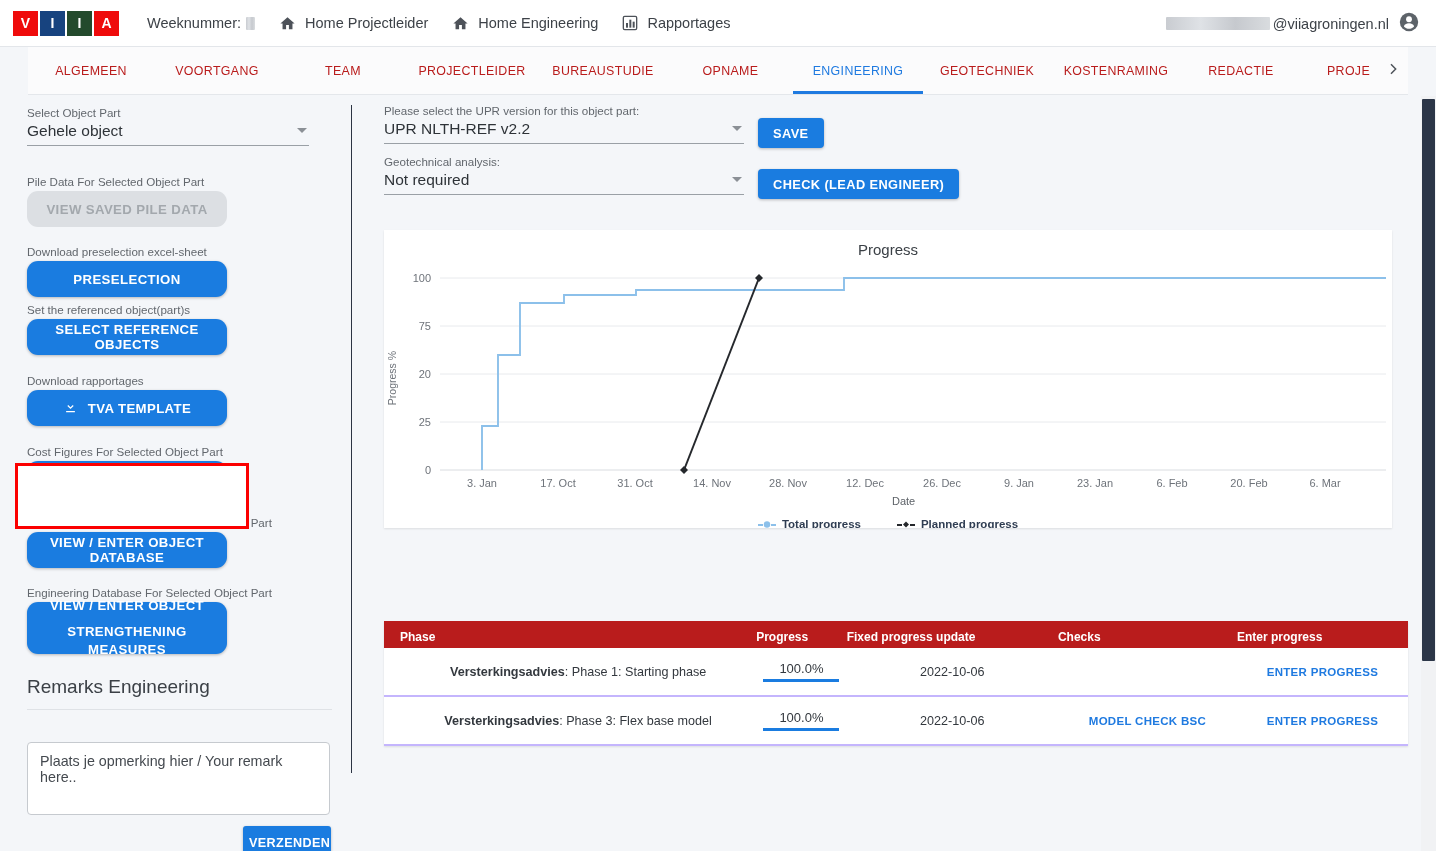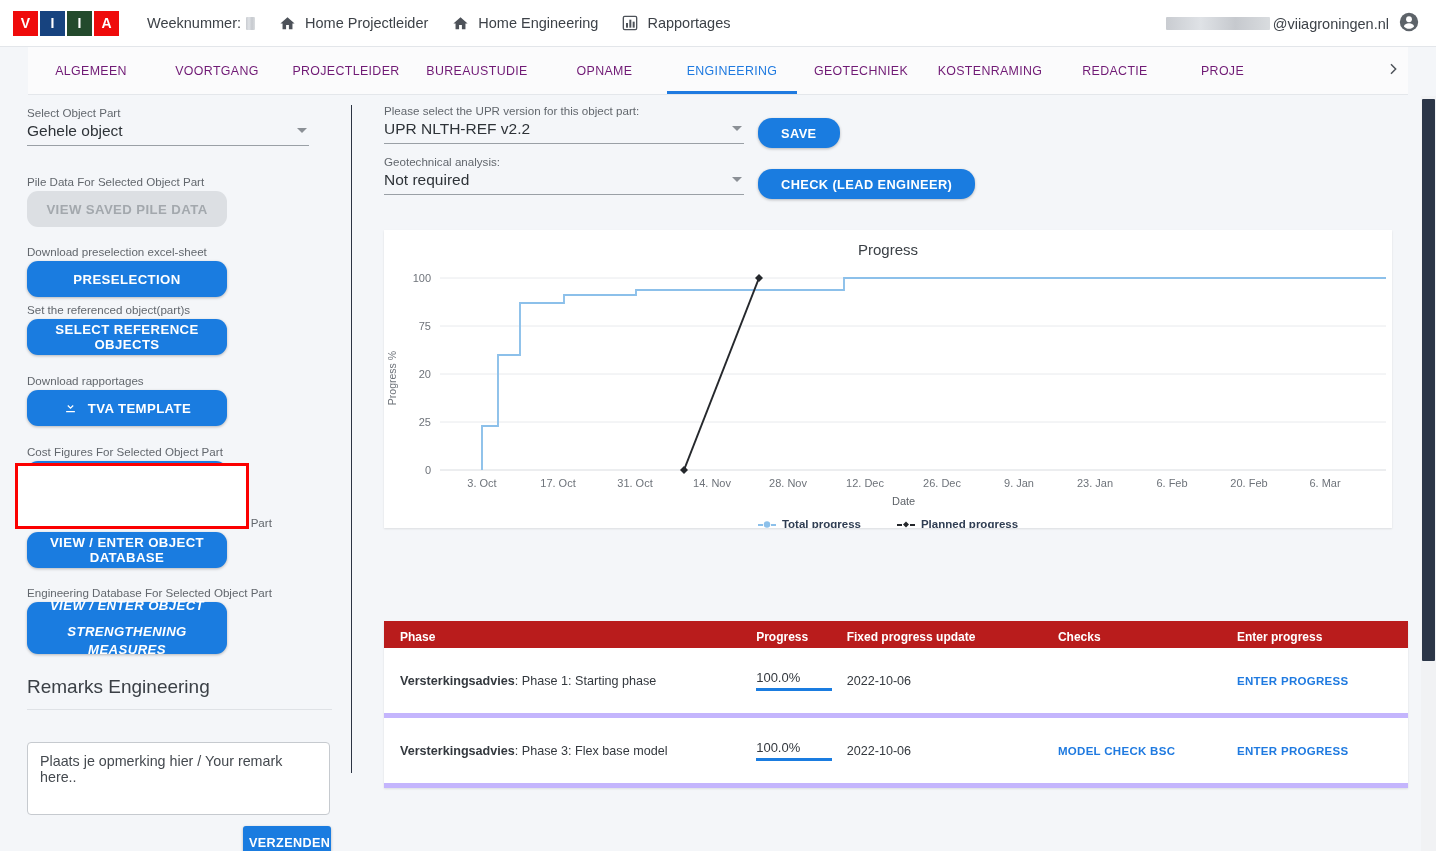--- a/index.html
+++ b/index.html
@@ -64,21 +64,21 @@
     position: absolute; left: 28px; top: 47px;
     width: 1380px; height: 48px;
     background: #fbfbfc;
     border-bottom: 1px solid #e4e7eb;
     display: flex; align-items: stretch;
     overflow: hidden;
   }
   .tab {
     display: flex; align-items: center; justify-content: center;
     font-size: 12.4px; letter-spacing: .35px;
-    color: #701a75; cursor: pointer;
+    color: #b91c1c; cursor: pointer;
     padding: 0 10px;
     white-space: nowrap;
     position: relative;
     flex: 0 0 auto;
   }
   .tab.active { color: #1f7ae0; }
   .tab.active::after {
     content: ""; position: absolute; left: 0; right: 0; bottom: 0;
     height: 3px; background: #1f7ae0;
   }
@@ -127,21 +127,21 @@
     font-size: 13.2px; font-weight: 700; letter-spacing: .4px;
     font-family: "Liberation Sans", sans-serif;
     cursor: pointer;
     box-shadow: 0 1px 3px rgba(0,0,0,.26);
     display: flex; align-items: center; justify-content: center; gap: 10px;
   }
   .btn.disabled {
     background: #dcdfe3; color: #a3a8ad;
     box-shadow: none; cursor: default;
   }
-  .btn.tall { height: 52px; flex-direction: column; gap: 8px; line-height: 1.35; font-style: italic; }
+  .btn.tall { height: 52px; flex-direction: column; gap: 8px; line-height: 1.35; }
   .sb-row { position: absolute; left: 27px; }
 
   .redbox {
     position: absolute;
     left: 15px; top: 367px;
     width: 234px; height: 66px;
     background: #ffffff;
     border: 3px solid #fb0000;
     z-index: 2;
   }
@@ -182,25 +182,25 @@
     font-size: 15.5px; color: #2e3338; cursor: pointer;
   }
   .m-select .caret {
     position: absolute; right: 2px; top: 6px;
     width: 0; height: 0;
     border-left: 5px solid transparent;
     border-right: 5px solid transparent;
     border-top: 5px solid #8b9096;
   }
   .btn-sm {
-    background: #1a7ce0; color: #fff; border: none; border-radius: 14px;
+    background: #1a7ce0; color: #fff; border: none; border-radius: 4px;
     font-size: 12.8px; font-weight: 700; letter-spacing: .4px;
     font-family: "Liberation Sans", sans-serif;
     cursor: pointer; box-shadow: 0 1px 3px rgba(0,0,0,.26);
-    height: 30px; padding: 0 23px;
+    height: 30px; padding: 0 15px;
   }
 
   
   .chartcard {
     position: absolute; left: 32px; top: 134px;
     width: 1008px; height: 298px;
     background: #fff;
     box-shadow: 0 1px 2px rgba(0,0,0,.10);
     overflow: hidden;
   }
@@ -244,22 +244,22 @@
     background: #fff;
     box-shadow: 0 1px 2px rgba(0,0,0,.10);
     font-size: 12.6px;
   }
   table.dash thead th {
     background: #b91c1c; color: #fff;
     text-align: left; font-weight: 700;
     padding: 9px 0 4px 0; font-size: 12px;
   }
   table.dash tbody td {
-    padding: 22px 0; border-bottom: 5px solid #c4b5fd;
-    color: #33383e; vertical-align: middle;
+    padding: 13px 0; border-bottom: 2px solid #c4b5fd;
+    color: #33383e; vertical-align: middle; text-align: center;
   }
   .c1 { padding-left: 16px !important; width: 370px; }
   .c2 { width: 90px; }
   .c3 { width: 210px; }
   .c4 { width: 178px; }
   .c5 { width: 170px; }
   .phase-b { font-weight: 700; }
   .prog-field {
     display: inline-block;
     min-width: 76px;
@@ -343,20 +343,23 @@
   </div>
 </div>
 
 <div class="tabbar">
   <div class="tab" style="width:126px;">
       <span>ALGEMEEN</span>
     </div>
   <div class="tab" style="width:126px;">
       <span>VOORTGANG</span>
     </div>
+  <div class="tab" style="width:126px;">
+      <span>TEAM</span>
+    </div>
   <div class="tab" style="width:132px;">
       <span>PROJECTLEIDER</span>
     </div>
   <div class="tab" style="width:130px;">
       <span>BUREAUSTUDIE</span>
     </div>
   <div class="tab" style="width:125px;">
       <span>OPNAME</span>
     </div>
   <div class="tab active" style="width:130px;">
@@ -477,21 +480,21 @@
   <div class="chartcard">
     <div class="chart-title">Progress</div>
     <div class="ylabel">Progress %</div>
 
     <div class="tick-y" style="top:48px;  width:42px; left:5px;">100</div>
     <div class="tick-y" style="top:96px;  width:42px; left:5px;">75</div>
     <div class="tick-y" style="top:144px; width:42px; left:5px;">20</div>
     <div class="tick-y" style="top:192px; width:42px; left:5px;">25</div>
     <div class="tick-y" style="top:240px; width:42px; left:5px;">0</div>
 
-    <div class="tick-x" style="left:98px;  top:247px;">3. Oct</div>
+    <div class="tick-x" style="left:98px;  top:247px;">3. Jan</div>
     <div class="tick-x" style="left:174px; top:247px;">17. Oct</div>
     <div class="tick-x" style="left:251px; top:247px;">31. Oct</div>
     <div class="tick-x" style="left:328px; top:247px;">14. Nov</div>
     <div class="tick-x" style="left:404px; top:247px;">28. Nov</div>
     <div class="tick-x" style="left:481px; top:247px;">12. Dec</div>
     <div class="tick-x" style="left:558px; top:247px;">26. Dec</div>
     <div class="tick-x" style="left:635px; top:247px;">9. Jan</div>
     <div class="tick-x" style="left:711px; top:247px;">23. Jan</div>
     <div class="tick-x" style="left:788px; top:247px;">6. Feb</div>
     <div class="tick-x" style="left:865px; top:247px;">20. Feb</div>

